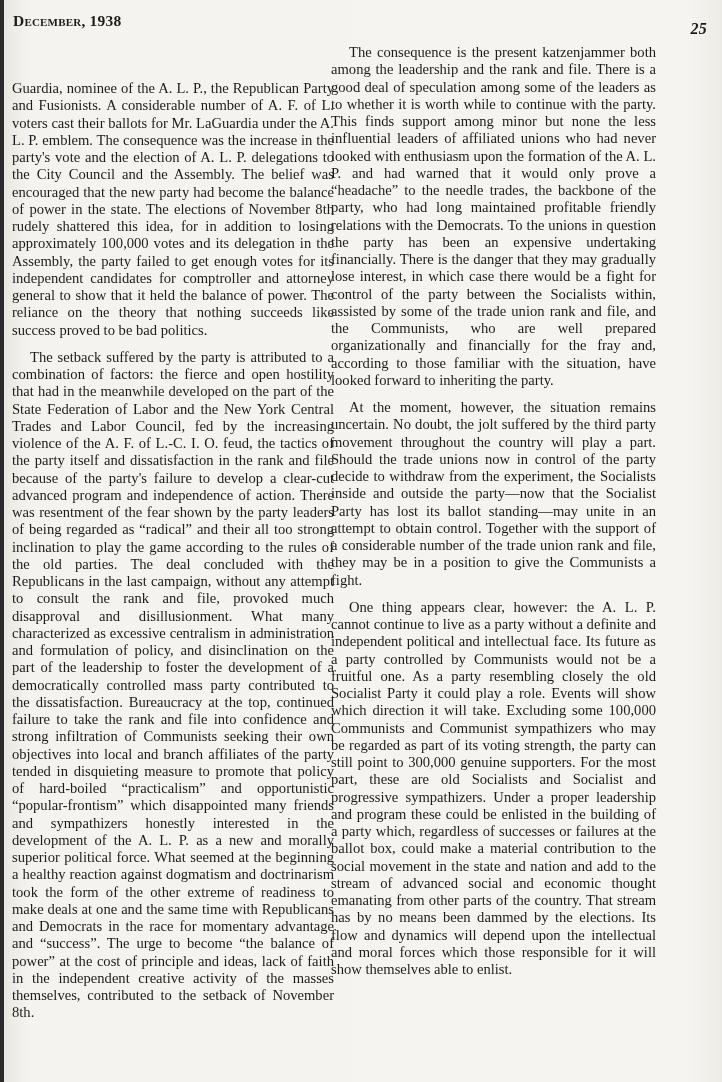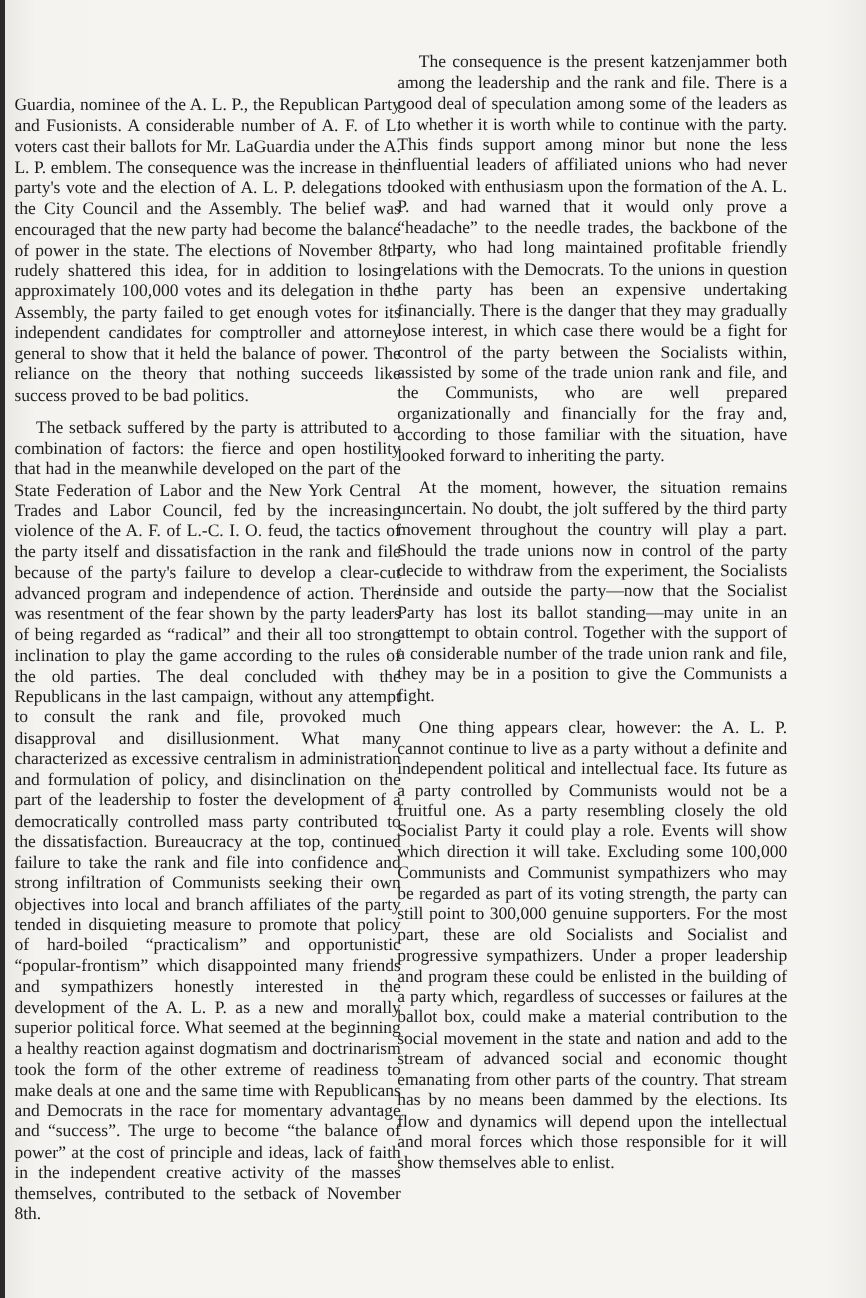--- a/index.html
+++ b/index.html
@@ -27,20 +27,24 @@
   }
   .col.left { left: 12px; width: 322px; }
   .col.right { left: 331px; width: 325px; }
   .col p { margin: 0 0 10px 0; text-indent: 18px; }
   .col p.cont { text-indent: 0; margin-top: 36px; }
 </style>
 </head>
 <body>
 
 <div class="page">
+  <div class="header">
+    <span class="date">December, 1938</span>
+    <span class="pageno">25</span>
+  </div>
 
   <div class="col left">
     <p class="cont">Guardia, nominee of the A. L. P., the Republican Party and Fusionists. A considerable number of A. F. of L. voters cast their ballots for Mr. LaGuardia under the A. L. P. emblem. The consequence was the increase in the party's vote and the election of A. L. P. delegations to the City Council and the Assembly. The belief was encouraged that the new party had become the balance of power in the state. The elections of November 8th rudely shattered this idea, for in addition to losing approximately 100,000 votes and its delegation in the Assembly, the party failed to get enough votes for its independent candidates for comptroller and attorney general to show that it held the balance of power. The reliance on the theory that nothing succeeds like success proved to be bad politics.</p>
     <p>The setback suffered by the party is attributed to a combination of factors: the fierce and open hostility that had in the meanwhile developed on the part of the State Federation of Labor and the New York Central Trades and Labor Council, fed by the increasing violence of the A. F. of L.-C. I. O. feud, the tactics of the party itself and dissatisfaction in the rank and file because of the party's failure to develop a clear-cut advanced program and independence of action. There was resentment of the fear shown by the party leaders of being regarded as “radical” and their all too strong inclination to play the game according to the rules of the old parties. The deal concluded with the Republicans in the last campaign, without any attempt to consult the rank and file, provoked much disapproval and disillusionment. What many characterized as excessive centralism in administration and formulation of policy, and disinclination on the part of the leadership to foster the development of a democratically controlled mass party contributed to the dissatisfaction. Bureaucracy at the top, continued failure to take the rank and file into confidence and strong infiltration of Communists seeking their own objectives into local and branch affiliates of the party tended in disquieting measure to promote that policy of hard-boiled “practicalism” and opportunistic “popular-frontism” which disappointed many friends and sympathizers honestly interested in the development of the A. L. P. as a new and morally superior political force. What seemed at the beginning a healthy reaction against dogmatism and doctrinarism took the form of the other extreme of readiness to make deals at one and the same time with Republicans and Democrats in the race for momentary advantage and “success”. The urge to become “the balance of power” at the cost of principle and ideas, lack of faith in the independent creative activity of the masses themselves, contributed to the setback of November 8th.</p>
   </div>
 
   <div class="col right">
     <p>The consequence is the present katzenjammer both among the leadership and the rank and file. There is a good deal of speculation among some of the leaders as to whether it is worth while to continue with the party. This finds support among minor but none the less influential leaders of affiliated unions who had never looked with enthusiasm upon the formation of the A. L. P. and had warned that it would only prove a “headache” to the needle trades, the backbone of the party, who had long maintained profitable friendly relations with the Democrats. To the unions in question the party has been an expensive undertaking financially. There is the danger that they may gradually lose interest, in which case there would be a fight for control of the party between the Socialists within, assisted by some of the trade union rank and file, and the Communists, who are well prepared organizationally and financially for the fray and, according to those familiar with the situation, have looked forward to inheriting the party.</p>
     <p>At the moment, however, the situation remains uncertain. No doubt, the jolt suffered by the third party movement throughout the country will play a part. Should the trade unions now in control of the party decide to withdraw from the experiment, the Socialists inside and outside the party—now that the Socialist Party has lost its ballot standing—may unite in an attempt to obtain control. Together with the support of a considerable number of the trade union rank and file, they may be in a position to give the Communists a fight.</p>
     <p>One thing appears clear, however: the A. L. P. cannot continue to live as a party without a definite and independent political and intellectual face. Its future as a party controlled by Communists would not be a fruitful one. As a party resembling closely the old Socialist Party it could play a role. Events will show which direction it will take. Excluding some 100,000 Communists and Communist sympathizers who may be regarded as part of its voting strength, the party can still point to 300,000 genuine supporters. For the most part, these are old Socialists and Socialist and progressive sympathizers. Under a proper leadership and program these could be enlisted in the building of a party which, regardless of successes or failures at the ballot box, could make a material contribution to the social movement in the state and nation and add to the stream of advanced social and economic thought emanating from other parts of the country. That stream has by no means been dammed by the elections. Its flow and dynamics will depend upon the intellectual and moral forces which those responsible for it will show themselves able to enlist.</p>

